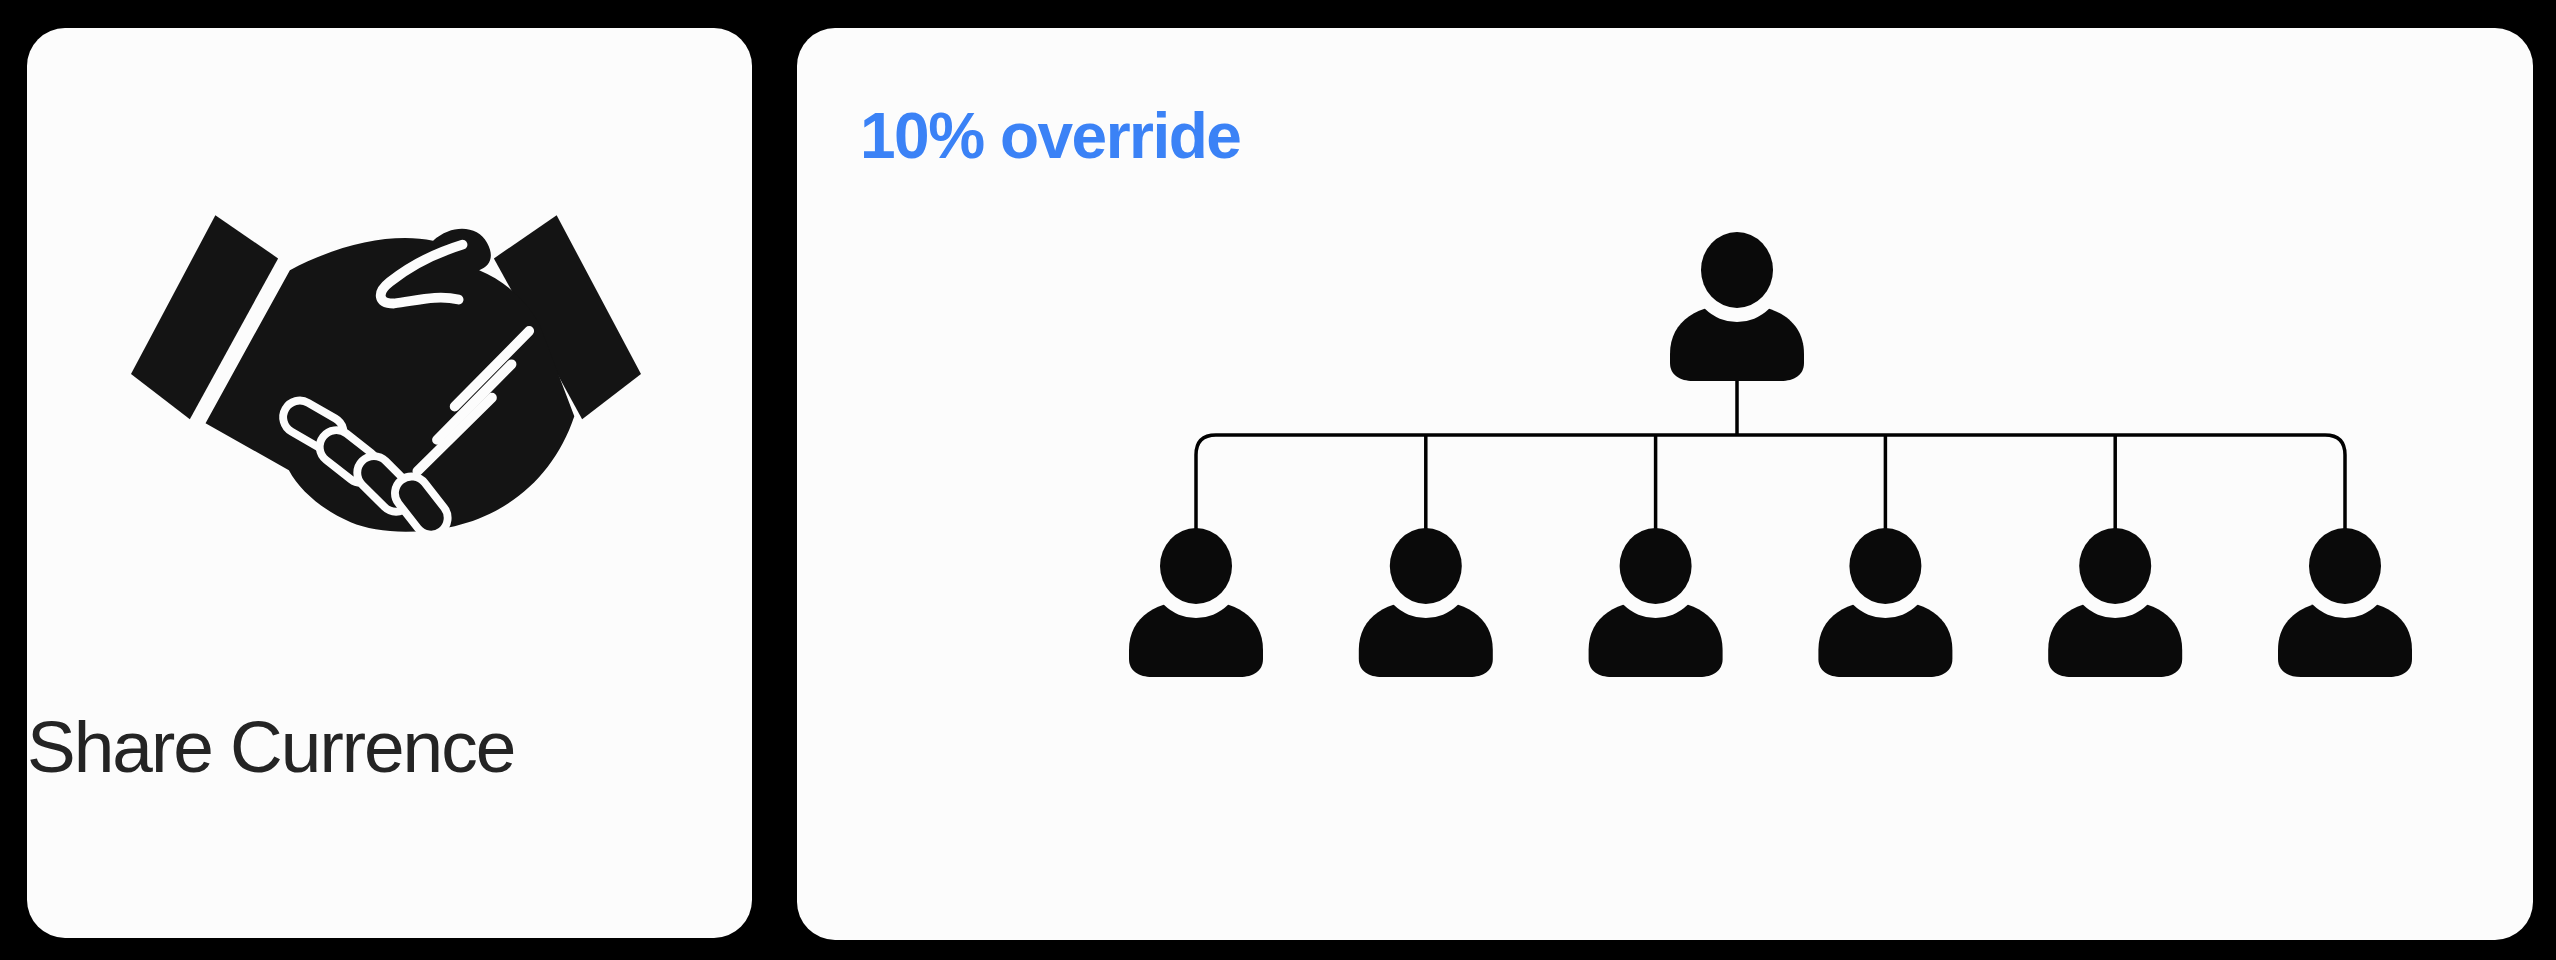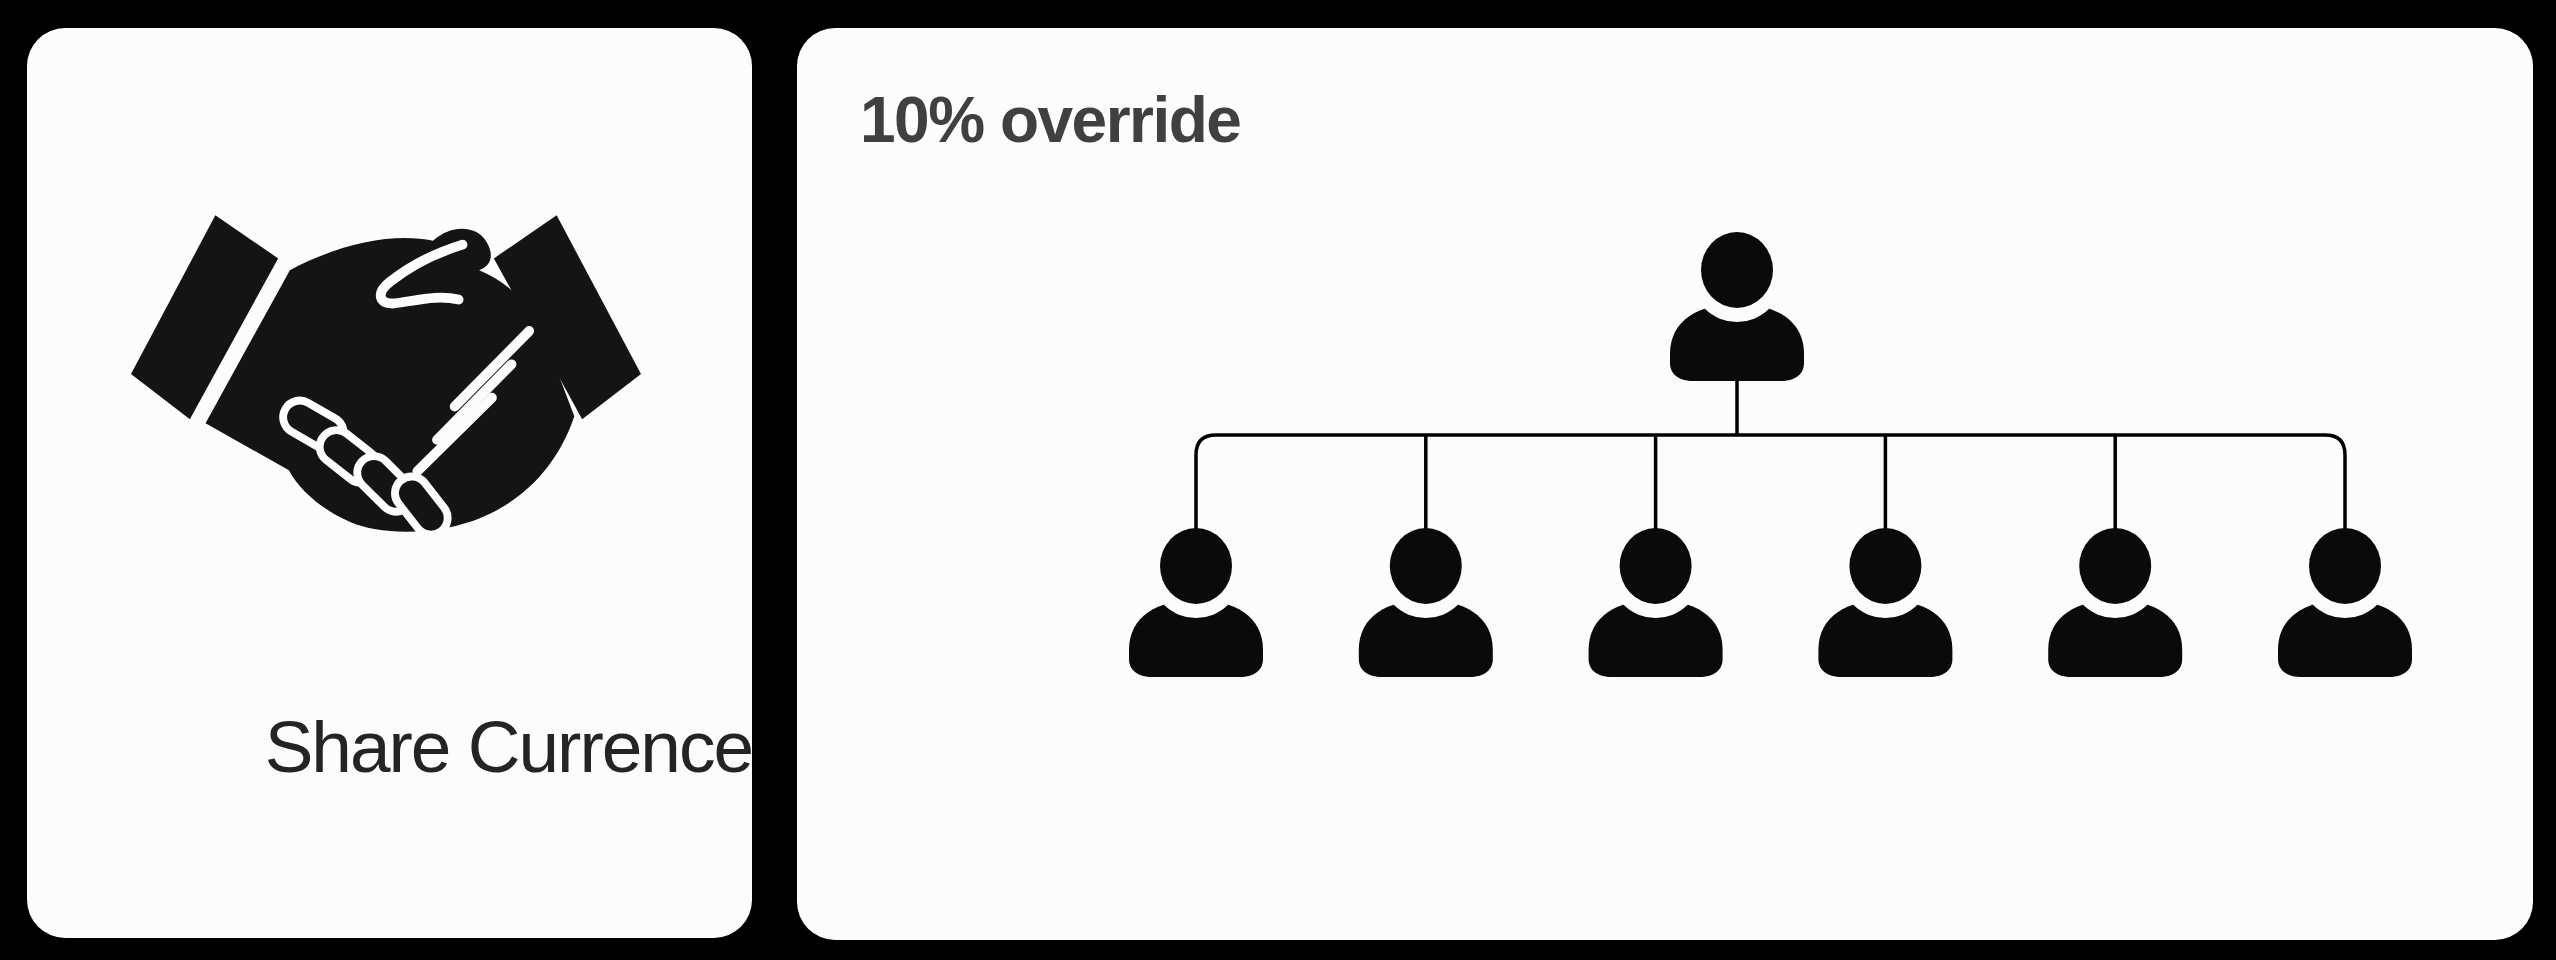--- a/index.html
+++ b/index.html
@@ -10,29 +10,29 @@
     font-family:"Liberation Sans", sans-serif;
   }
   .card { position:absolute; background:#fcfcfc; border-radius:38px; }
   .card-left  { left:27px;  top:28px; width:725px;  height:910px; }
   .card-right { left:797px; top:28px; width:1736px; height:912px; }
 
   .handshake-svg { position:absolute; left:104px; top:182px; width:510px; height:340px; }
 
   .caption {
     position:absolute; left:0; right:0; top:669px;
-    text-align:right;
+    text-align:left;
     font-size:73px; line-height:1.36; font-weight:400;
     letter-spacing:-2px; color:#242424;
   }
 
   .override-heading {
-    position:absolute; left:63px; top:56px;
+    position:absolute; left:63px; top:72px;
     font-size:64px; font-weight:700; letter-spacing:-1.5px;
-    color:#404040; line-height:1.15;
+    color:#3b82f6; line-height:1.15;
   }
 
   .org-svg { position:absolute; left:0; top:0; width:1736px; height:912px; }
   .org-lines { fill:none; stroke:#000; stroke-width:3.5px; }
   .org-nodes { fill:#0a0a0a; }
 
   .hs-fill { fill:#141414; }
   .hs-gap  { fill:none; stroke:#fcfcfc; stroke-width:10; stroke-linecap:round; }
   .hs-knuckle { fill:#141414; stroke:#fcfcfc; stroke-width:8; }
 </style>

